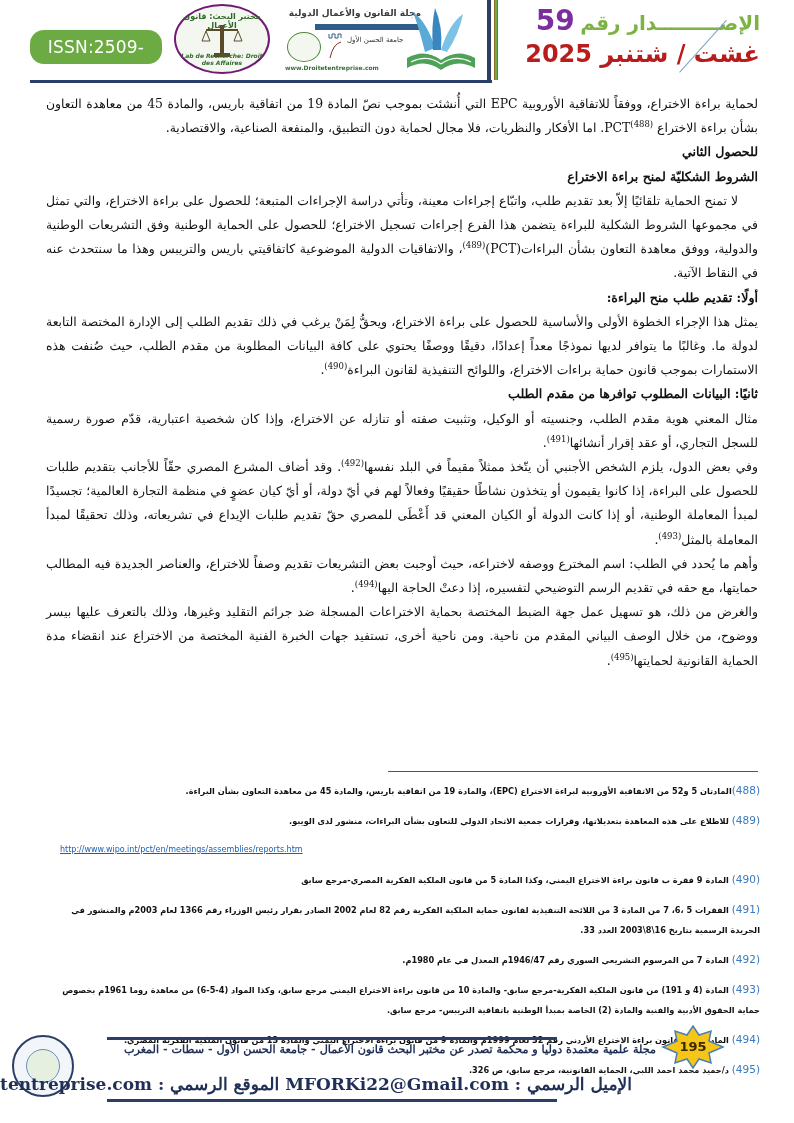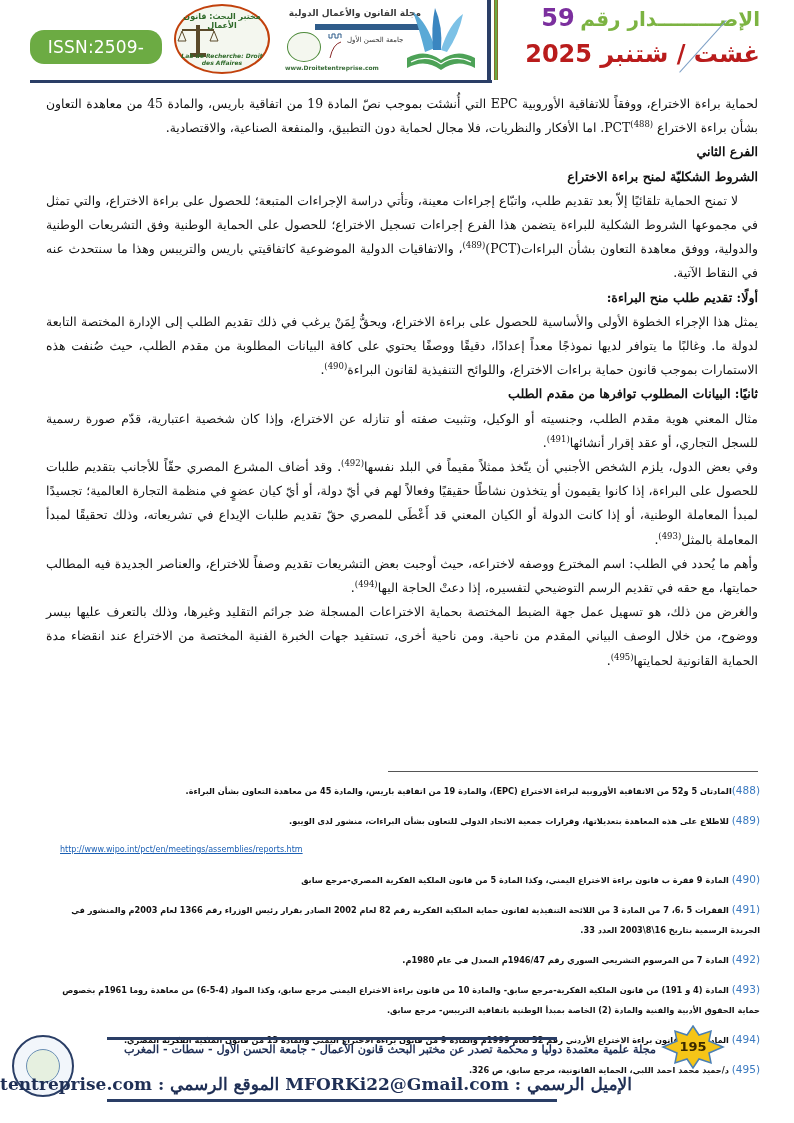--- a/index.html
+++ b/index.html
@@ -9,22 +9,22 @@
   
   .header { position: absolute; top: 0; left: 0; width: 794px; height: 84px; }
   .issn-pill {
     position: absolute; left: 30px; top: 30px; width: 132px; height: 34px;
     background: #6cab43; border-radius: 14px; color: #fff;
     font-family: "DejaVu Sans", sans-serif; font-size: 17px; line-height: 34px;
     text-align: center; letter-spacing: 0.2px;
   }
   .lab-logo {
     position: absolute; left: 174px; top: 4px; width: 96px; height: 70px;
-    border-radius: 50%; border: 2px solid #c2410c; background: #f4f7ef;
-    display: flex; align-items: center; justify-content: flex-start;
+    border-radius: 50%; border: 2px solid #701a75; background: #f4f7ef;
+    display: flex; align-items: center; justify-content: center;
   }
   .lab-logo .ring-text {
     position: absolute; top: 6px; left: 0; right: 0; text-align: center;
     font-size: 8px; color: #2f6a2a; font-weight: bold;
   }
   .lab-logo .ring-text-bottom {
     position: absolute; bottom: 6px; left: 0; right: 0; text-align: center;
     font-size: 6px; color: #2f6a2a; font-style: italic; font-weight: bold;
   }
   .journal-banner {
@@ -51,21 +51,21 @@
     position: absolute; left: 405px; top: 8px; width: 72px; height: 66px;
   }
   .vbar-dark { position: absolute; left: 487px; top: 0; width: 4px; height: 80px; background: #2a3e66; }
   .vbar-green { position: absolute; left: 494px; top: 0; width: 4px; height: 80px; background: #6cab43; border-left: 1px solid #8a6d2a; border-right: 1px solid #8a6d2a; }
   .issue-line {
     position: absolute; left: 520px; top: 4px; width: 240px; height: 32px;
     direction: rtl; text-align: right; white-space: nowrap;
     font-family: "DejaVu Sans", sans-serif; font-weight: bold;
   }
   .issue-line .issue-word { color: #7cb342; font-size: 20px; margin-top: 15px; }
-  .issue-line .issue-num { color: #7b2f9e; font-size: 24px; }
+  .issue-line .issue-num { color: #7b2f9e; font-size: 28px; }
   .date-line {
     position: absolute; left: 510px; top: 40px; width: 250px; height: 36px;
     direction: rtl; text-align: right; white-space: nowrap;
     color: #b91c1c; font-family: "DejaVu Sans", sans-serif; font-weight: bold; font-size: 24px;
   }
   .diag-line {
     position: absolute; left: 726px; top: 20px; width: 1px; height: 70px;
     background: #7fa1c7; transform: rotate(42deg); transform-origin: top left;
   }
   .header-rule {
@@ -173,21 +173,21 @@
     <span class="issue-word">الإصـــــــــدار رقم</span>
     <span class="issue-num">59</span>
   </div>
   <div class="date-line">غشت / شتنبر 2025</div>
   <div class="diag-line"></div>
   <div class="header-rule"></div>
 </div>
 
 <div class="content">
   <p><span>لحماية براءة الاختراع، ووفقاً للاتفاقية الأوروبية EPC التي أُنشئت بموجب نصّ المادة 19 من اتفاقية باريس، والمادة 45 من معاهدة التعاون بشأن براءة الاختراع PCT</span><sup>(488)</sup><span>. اما الأفكار والنظريات، فلا مجال لحماية دون التطبيق، والمنفعة الصناعية، والاقتصادية.</span></p>
-  <p class="heading">الفرع الثاني</p>
+  <p class="heading">للحصول الثاني</p>
   <p class="heading">الشروط الشكليّة لمنح براءة الاختراع</p>
   <p class="indent"><span>لا تمنح الحماية تلقائيًا إلاّ بعد تقديم طلب، واتبّاع إجراءات معينة، وتأتي دراسة الإجراءات المتبعة؛ للحصول على براءة الاختراع، والتي تمثل في مجموعها الشروط الشكلية للبراءة يتضمن هذا الفرع إجراءات تسجيل الاختراع؛ للحصول على الحماية الوطنية وفق التشريعات الوطنية والدولية، ووفق معاهدة التعاون بشأن البراءات(PCT)</span><sup>(489)</sup><span>، والاتفاقيات الدولية الموضوعية كاتفاقيتي باريس والتريبس وهذا ما سنتحدث عنه في النقاط الآتية.</span></p>
   <p class="heading">أولًا: تقديم طلب منح البراءة:</p>
   <p><span>يمثل هذا الإجراء الخطوة الأولى والأساسية للحصول على براءة الاختراع، ويحقُّ لِمَنْ يرغب في ذلك تقديم الطلب إلى الإدارة المختصة التابعة لدولة ما. وغالبًا ما يتوافر لديها نموذجًا معداً إعدادًا، دقيقًا ووصفًا يحتوي على كافة البيانات المطلوبة من مقدم الطلب، حيث صُنفت هذه الاستمارات بموجب قانون حماية براءات الاختراع، واللوائح التنفيذية لقانون البراءة</span><sup>(490)</sup><span>.</span></p>
   <p class="heading">ثانيًا: البيانات المطلوب توافرها من مقدم الطلب</p>
   <p><span>مثال المعني هوية مقدم الطلب، وجنسيته أو الوكيل، وتثبيت صفته أو تنازله عن الاختراع، وإذا كان شخصية اعتبارية، قدّم صورة رسمية للسجل التجاري، أو عقد إقرار أنشائها</span><sup>(491)</sup><span>.</span></p>
   <p><span>وفي بعض الدول، يلزم الشخص الأجنبي أن يتّخذ ممثلاً مقيماً في البلد نفسها</span><sup>(492)</sup><span>. وقد أضاف المشرع المصري حقّاً للأجانب بتقديم طلبات للحصول على البراءة، إذا كانوا يقيمون أو يتخذون نشاطًا حقيقيًا وفعالاً لهم في أيّ دولة، أو أيّ كيان عضوٍ في منظمة التجارة العالمية؛ تجسيدًا لمبدأ المعاملة الوطنية، أو إذا كانت الدولة أو الكيان المعني قد أَعْطَى للمصري حقّ تقديم طلبات الإيداع في تشريعاته، وذلك تحقيقًا لمبدأ المعاملة بالمثل</span><sup>(493)</sup><span>.</span></p>
   <p><span>وأهم ما يُحدد في الطلب: اسم المخترع ووصفه لاختراعه، حيث أوجبت بعض التشريعات تقديم وصفاً للاختراع، والعناصر الجديدة فيه المطالب حمايتها، مع حقه في تقديم الرسم التوضيحي لتفسيره، إذا دعتْ الحاجة اليها</span><sup>(494)</sup><span>.</span></p>
   <p><span>والغرض من ذلك، هو تسهيل عمل جهة الضبط المختصة بحماية الاختراعات المسجلة ضد جرائم التقليد وغيرها، وذلك بالتعرف عليها بيسر ووضوح، من خلال الوصف البياني المقدم من ناحية. ومن ناحية أخرى، تستفيد جهات الخبرة الفنية المختصة من الاختراع عند انقضاء مدة الحماية القانونية لحمايتها</span><sup>(495)</sup><span>.</span></p>
 </div>

